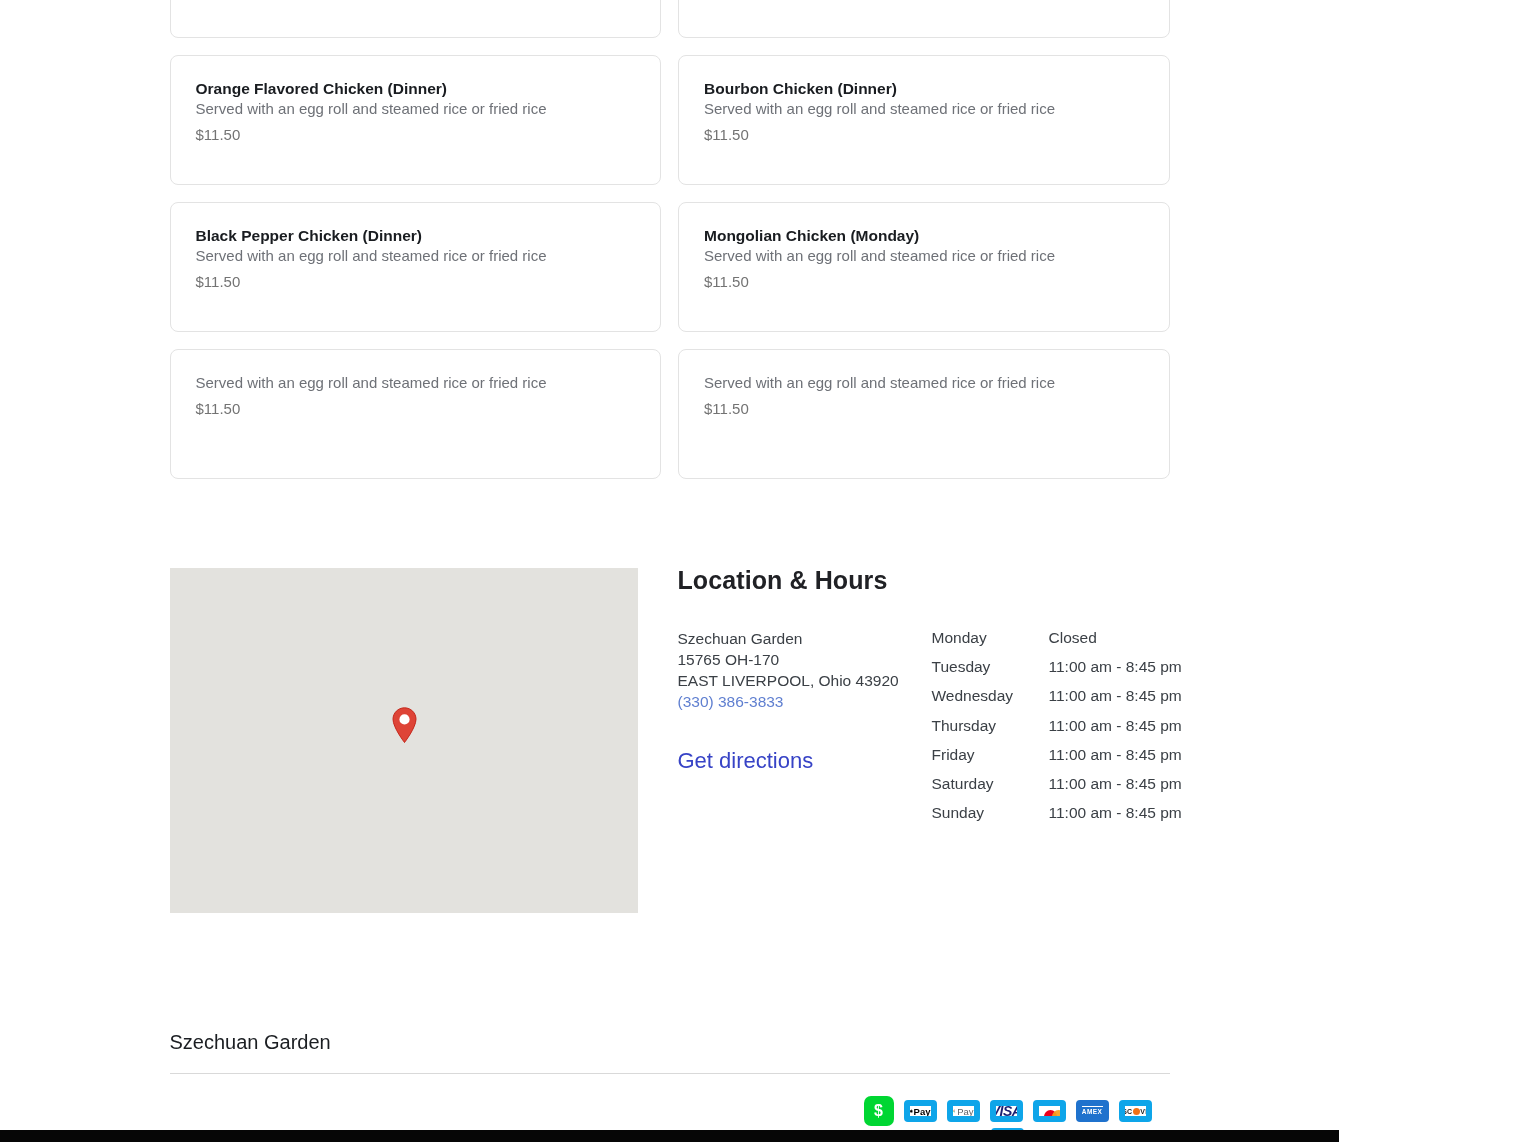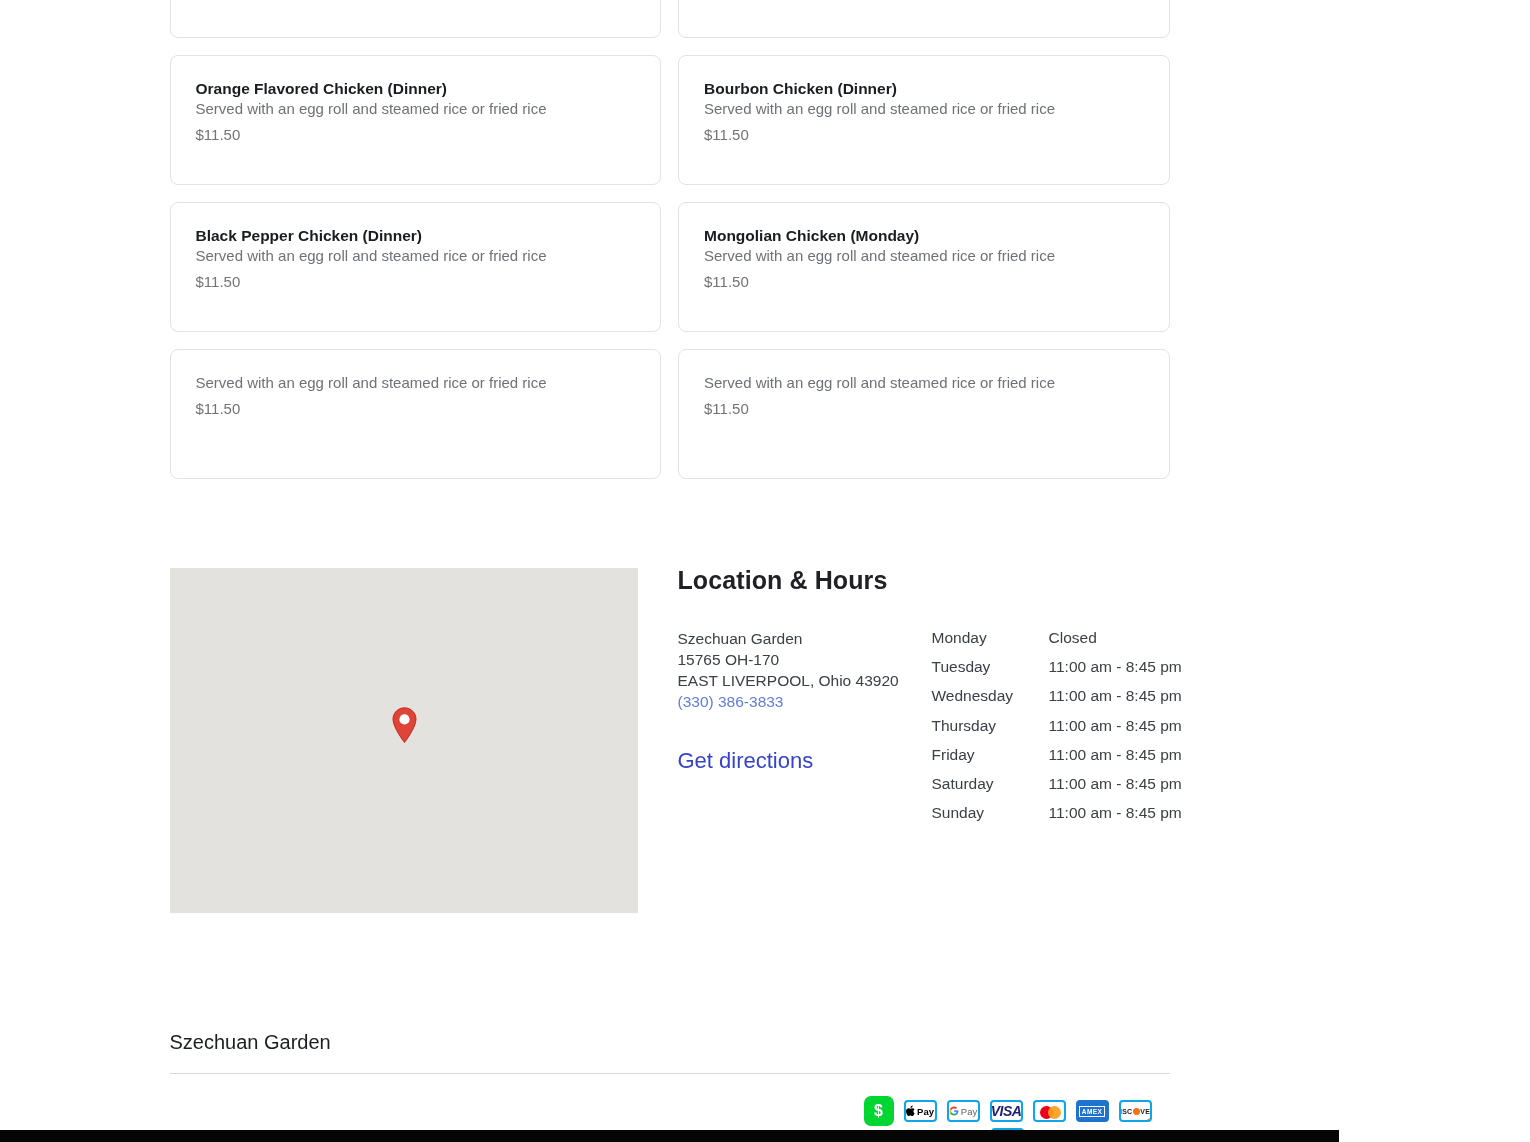--- a/index.html
+++ b/index.html
@@ -31,21 +31,21 @@
   .hrow { display:flex; height:29.2px;gap:23px; }
   .hrow .day  { width:94px; }
   .hrow .time { white-space:nowrap; }
 
   
   .footer { margin-top:117px; }
   .footer-name { font-size:20px; line-height:24px; font-weight:500; color:#1b1e22; }
   .divider { border:none; border-top:1px solid #d9d9d9; margin-top:19px; }
   .payments { width:296px; margin:22px 14px 0 auto; display:flex; flex-wrap:wrap;
               justify-content:center; align-items:center; column-gap:10px; row-gap:2px; }
-  .pay { width:33px; height:22px; background:#fff; border:2px solid #0ea5e9; border-radius:4px;
+  .pay { width:33px; height:22px; background:#fff; border:6px solid #0ea5e9; border-radius:4px;
          display:flex; align-items:center; justify-content:center; position:relative; overflow:hidden; }
   .pay-cash { width:30px; height:30px; border:none; border-radius:7px; background:#00D632; }
   .pay-cash span { color:#fff; font-weight:700; font-size:16px; }
   .pay-apple { gap:1px; }
   .pay-apple .ap-txt { font-size:9.5px; font-weight:700; color:#000; }
   .pay-gpay { gap:2px; }
   .pay-gpay .gp-txt { font-size:9.5px; font-weight:500; color:#5f6368; }
   .pay-visa span { font-size:14px; font-weight:900; font-style:italic; letter-spacing:-0.5px; color:#1a1f71; }
   .pay-mc .c { width:13px; height:13px; border-radius:50%; position:absolute; top:4px; }
   .pay-mc .c.red { left:5px;  background:#EB001B; }

